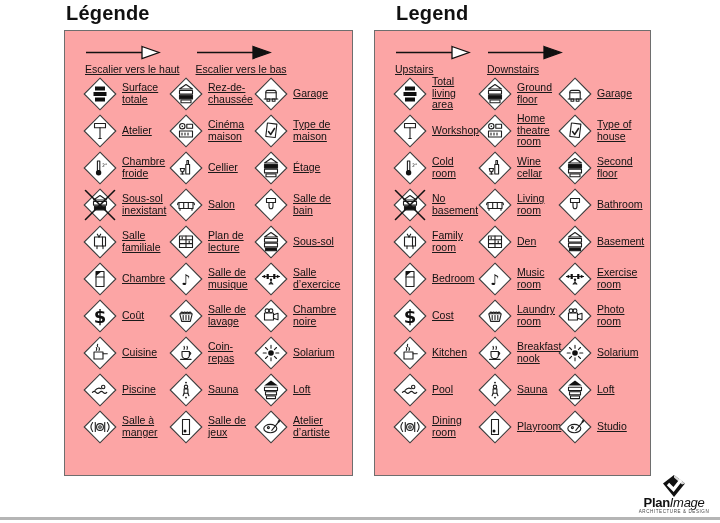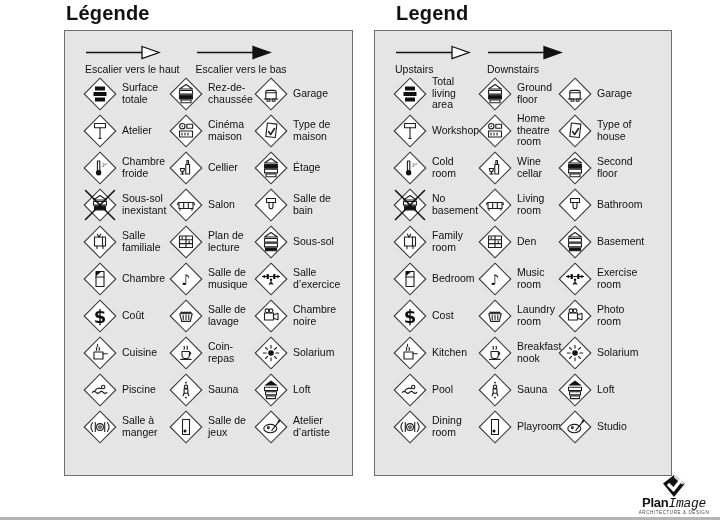--- a/index.html
+++ b/index.html
@@ -8,25 +8,25 @@
     background:#fff;color:#1a1a1a;
     font-family:"Liberation Sans", sans-serif;
     -webkit-font-smoothing:antialiased;
   }
   .panel-title{
     position:absolute;top:2px;font-size:20px;font-weight:700;letter-spacing:.2px;color:#111;
   }
   #title-fr{left:66px;}
   #title-en{left:376px;margin-left:20px;}
   .panel{
-    position:absolute;top:30px;height:446px;background:#e5e5e5;
-    border:1px solid #6e6e6e;box-sizing:border-box;
+    position:absolute;top:30px;height:446px;background:#fca5a5;
+    border:1px solid #6e6e6e;box-sizing:border-box;text-decoration:underline;
   }
   #panel-fr{left:64px;width:289px;}
-  #panel-en{left:374px;width:298px;}
+  #panel-en{left:374px;width:277px;}
   .arrows{
     display:flex;gap:16px;padding:14px 0 0 20px;
   }
   .arrow-group{display:flex;flex-direction:column;}
   .arrow-group svg{display:block;}
   .arrow-label{
     font-size:10.5px;line-height:12px;margin-top:3px;white-space:nowrap;color:#111;
   }
   .grid{
     display:grid;padding-left:18px;
@@ -43,21 +43,21 @@
   #panel-en .cell-label{width:48px;}
   .bottom-rule{
     position:absolute;left:0;top:517px;width:720px;height:3px;background:#b5b5b5;
   }
   .logo{
     position:absolute;right:8px;top:474px;width:76px;text-align:center;line-height:1;
   }
   .logo .mark{display:block;margin:0 auto 0;}
   .logo-text{font-size:13px;white-space:nowrap;color:#111;margin-top:-2px;}
   .logo-text .bold{font-weight:800;letter-spacing:-.3px;}
-  .logo-text .ital{font-style:italic;font-family:Liberation Mono, monospace;letter-spacing:-.3px;}
+  .logo-text .ital{font-style:italic;font-family:Liberation Sans, sans-serif;letter-spacing:-.3px;}
   .logo-tagline{font-size:4.5px;letter-spacing:.6px;color:#444;margin-top:1px;white-space:nowrap;}
 </style>
 </head>
 <body>
 
 <div class="panel-title" id="title-fr">Légende</div>
 <div class="panel-title" id="title-en">Legend</div>
 
 <div class="panel" id="panel-fr">
   <div class="arrows">

